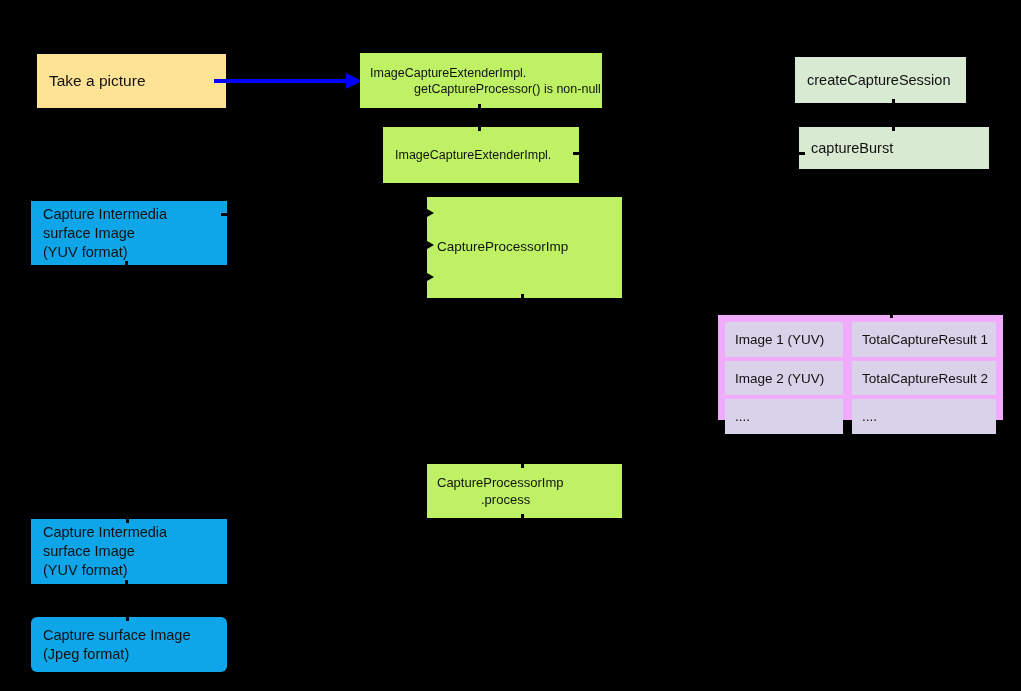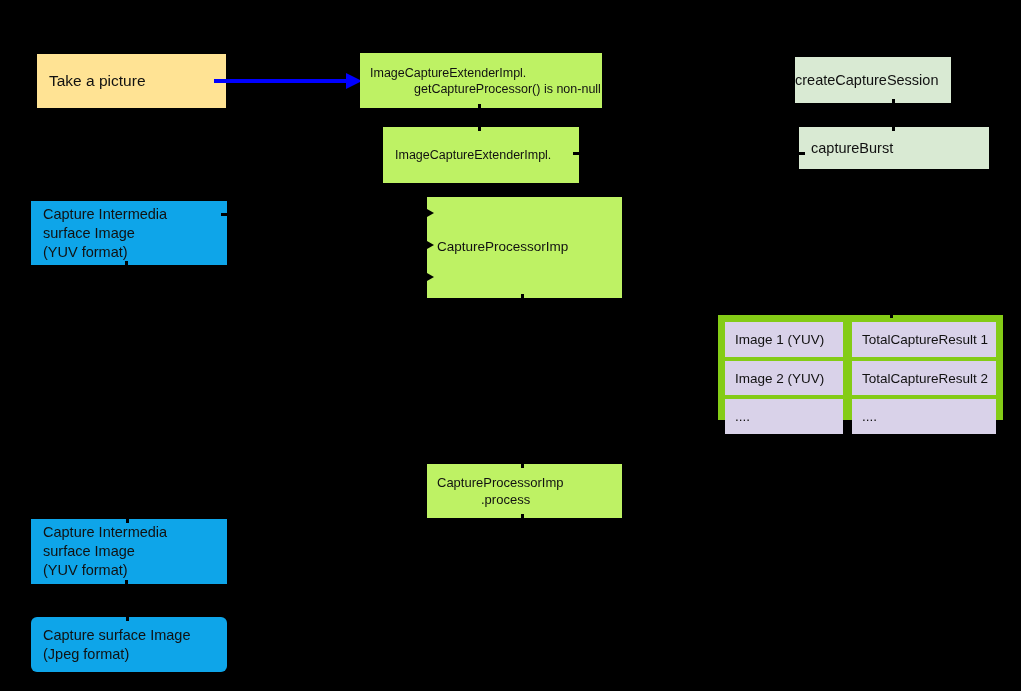--- a/index.html
+++ b/index.html
@@ -29,21 +29,21 @@
   
   .yellow-strong { background: #FFE394; }
   .yellow-pale   { background: #0ea5e9; }
   .blue          { background: #bef264; }
   .green         { background: #D9EAD3; }
 
   
   #take-picture { left: 37px; top: 54px; width: 189px; height: 54px; padding-left: 12px; font-size: 15.5px; }
   #get-capture-processor { left: 360px; top: 53px; width: 242px; height: 55px; padding-left: 10px; font-size: 12.5px; line-height: 16px; }
   #get-capture-stages { left: 383px; top: 127px; width: 196px; height: 56px; padding-left: 12px; font-size: 12.5px; line-height: 16px; }
-  #create-capture-session { left: 795px; top: 57px; width: 156px; height: 46px; font-size: 14.5px; }
+  #create-capture-session { left: 795px; top: 57px; width: 171px; height: 46px; padding-left: 12px; font-size: 14.5px; }
   #capture-burst { left: 799px; top: 127px; width: 190px; height: 42px; padding-left: 12px; font-size: 14.5px; }
   #capture-intermedia-top { left: 31px; top: 201px; width: 196px; height: 64px; padding-left: 12px; font-size: 14.5px; line-height: 19px; }
   #capture-processor-imp { left: 427px; top: 197px; width: 195px; height: 101px; padding-left: 10px; font-size: 13.5px; }
   #capture-processor-process { left: 427px; top: 464px; width: 195px; height: 54px; padding-left: 10px; font-size: 13px; line-height: 17px; }
   #capture-intermedia-bottom { left: 31px; top: 519px; width: 196px; height: 65px; padding-left: 12px; font-size: 14.5px; line-height: 19px; }
   #capture-surface-jpeg { left: 31px; top: 617px; width: 196px; height: 55px; padding-left: 12px; font-size: 14.5px; line-height: 19px; border-radius: 6px; }
 
   
   .arrow-line {
     position: absolute;
@@ -73,21 +73,21 @@
   .tick {
     position: absolute;
     background: #000;
   }
 
   
   .results-table {
     position: absolute;
     left: 718px; top: 315px;
     width: 285px; height: 105px;
-    background: #84cc16;
+    background: #f0abfc;
     box-sizing: border-box;
     padding: 7px 7px 9px 7px;
     display: grid;
     grid-template-columns: 118px 1fr;
     grid-template-rows: 35px 34px 35px;
     column-gap: 9px;
     row-gap: 4px;
   }
   .results-cell {
     background: #D9D2E9;

